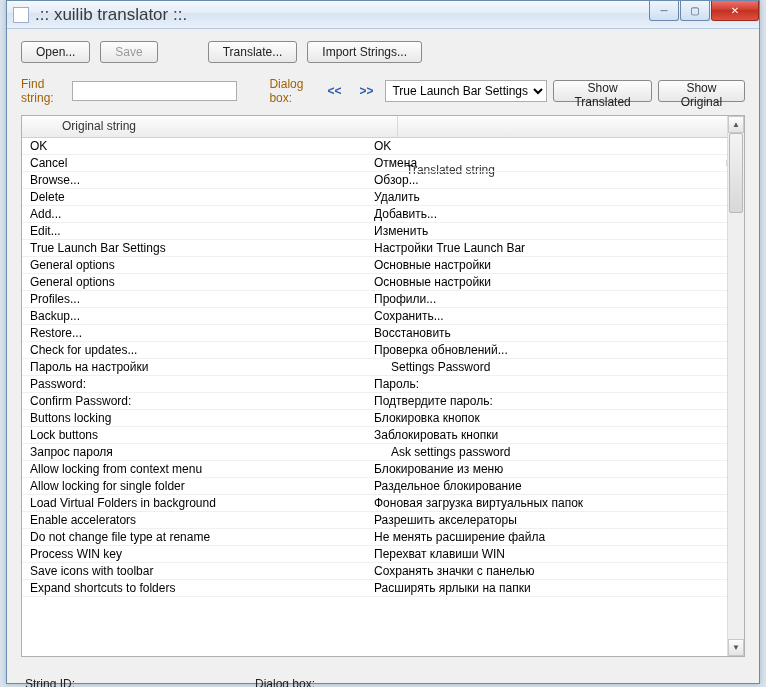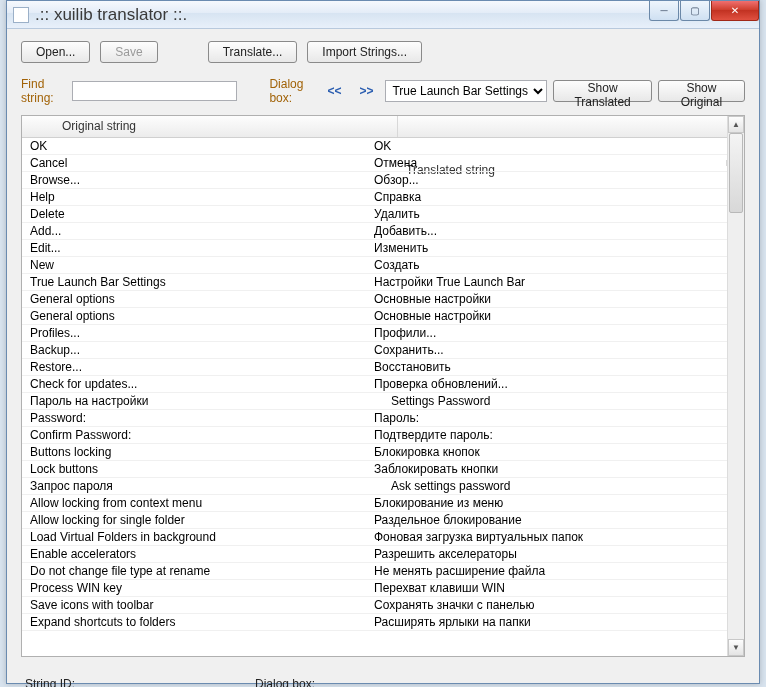--- a/index.html
+++ b/index.html
@@ -169,38 +169,30 @@
           </div>
           <div class="trow">
             <div class="td td-orig">Cancel</div>
             <div class="td td-trans">Отмена</div>
           </div>
           <div class="trow">
             <div class="td td-orig">Browse...</div>
             <div class="td td-trans">Обзор...</div>
           </div>
           <div class="trow">
-            <div class="td td-orig">Help</div>
-            <div class="td td-trans">Справка</div>
-          </div>
-          <div class="trow">
             <div class="td td-orig">Delete</div>
             <div class="td td-trans">Удалить</div>
           </div>
           <div class="trow">
             <div class="td td-orig">Add...</div>
             <div class="td td-trans">Добавить...</div>
           </div>
           <div class="trow">
             <div class="td td-orig">Edit...</div>
             <div class="td td-trans">Изменить</div>
-          </div>
-          <div class="trow">
-            <div class="td td-orig">New</div>
-            <div class="td td-trans">Создать</div>
           </div>
           <div class="trow">
             <div class="td td-orig">True Launch Bar Settings</div>
             <div class="td td-trans">Настройки True Launch Bar</div>
           </div>
           <div class="trow">
             <div class="td td-orig">General options</div>
             <div class="td td-trans">Основные настройки</div>
           </div>
           <div class="trow">

